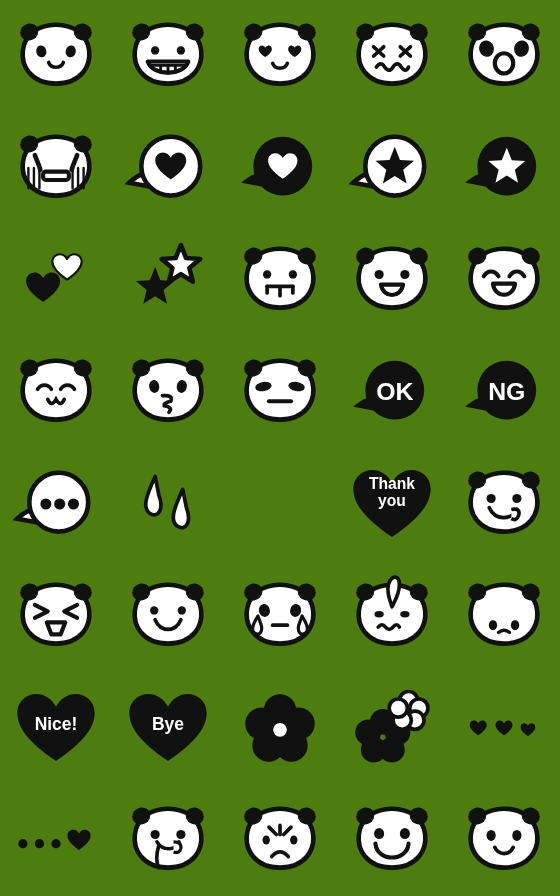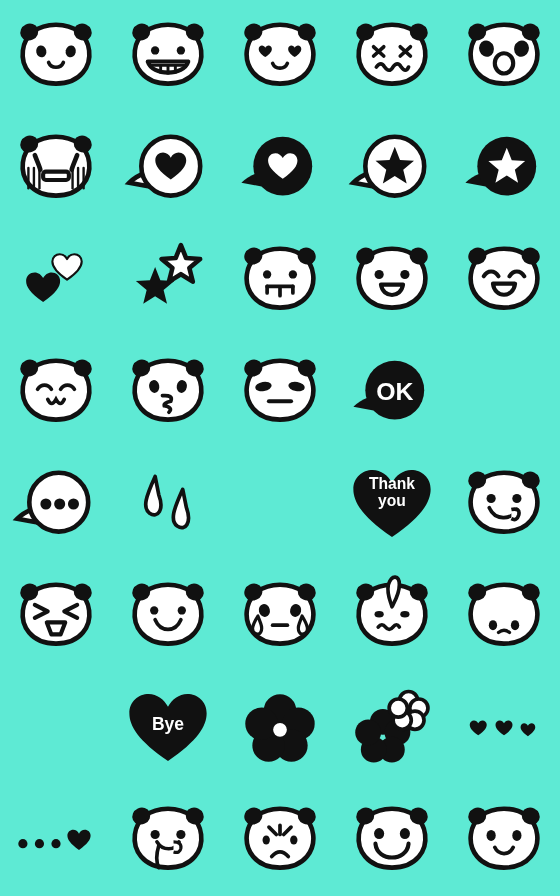--- a/index.html
+++ b/index.html
@@ -11,21 +11,21 @@
   body {
     width: 560px;
     height: 896px;
     overflow: hidden;
     font-family: "Liberation Sans", sans-serif;
   }
   #sheet {
     position: relative;
     width: 560px;
     height: 896px;
-    background: #5eead4;
+    background: #4d7c0f;
     display: grid;
     grid-template-columns: repeat(5, 112px);
     grid-template-rows: repeat(8, 112px);
     box-sizing: border-box;
   }
   .cell {
     position: relative;
     width: 112px;
     height: 112px;
     display: flex;
@@ -222,20 +222,27 @@
         <path d="M38 60 L62 60" stroke="#111111" stroke-width="4.5" stroke-linecap="round"></path>
       </svg>
     </div>
     <div class="cell" style="grid-area: 4 / 4;">
       <svg viewBox="0 0 100 100">
         <path d="M8 66 C12 62 18 58 24 56 L30 70 Z" fill="#111111"></path>
         <circle cx="53" cy="48" r="32" fill="#111111"></circle>
         <text x="53" y="49" text-anchor="middle" dominant-baseline="central" font-family="Liberation Sans, sans-serif" font-size="27" font-weight="bold" fill="#ffffff">OK</text>
       </svg>
     </div>
+    <div class="cell" style="grid-area: 4 / 5;">
+      <svg viewBox="0 0 100 100">
+        <path d="M8 66 C12 62 18 58 24 56 L30 70 Z" fill="#111111"></path>
+        <circle cx="53" cy="48" r="32" fill="#111111"></circle>
+        <text x="53" y="49" text-anchor="middle" dominant-baseline="central" font-family="Liberation Sans, sans-serif" font-size="27" font-weight="bold" fill="#ffffff">NG</text>
+      </svg>
+    </div>
     <div class="cell" style="grid-area: 5 / 1;">
       <svg viewBox="0 0 100 100">
         <path d="M8 66 C12 62 18 58 24 56 L30 70 Z" fill="#ffffff" stroke="#111111" stroke-width="5"></path>
         <circle cx="53" cy="48" r="32" fill="#ffffff" stroke="#111111" stroke-width="5"></circle>
         <circle cx="39" cy="50" r="6" fill="#111111"></circle>
         <circle cx="54" cy="50" r="6" fill="#111111"></circle>
         <circle cx="69" cy="50" r="6" fill="#111111"></circle>
       </svg>
     </div>
     <div class="cell" style="grid-area: 5 / 2;">
@@ -306,20 +313,26 @@
       </svg>
     </div>
     <div class="cell" style="grid-area: 6 / 5;">
       <svg viewBox="0 0 100 100">
         <path d="M50 16 C70 16 84 27 86 44 C88 60 78 80 50 80 C22 80 12 60 14 44 C16 27 30 16 50 16 Z" fill="#ffffff" stroke="#111111" stroke-width="5" stroke-linejoin="round"></path>
         <ellipse cx="21" cy="24" rx="10" ry="9" transform="rotate(-25 21 24)" fill="#111111"></ellipse>
         <ellipse cx="79" cy="24" rx="10" ry="9" transform="rotate(25 79 24)" fill="#111111"></ellipse>
         <ellipse cx="38" cy="60" rx="4.5" ry="5.5" fill="#111111"></ellipse>
         <ellipse cx="62" cy="60" rx="4.5" ry="5.5" fill="#111111"></ellipse>
         <path d="M44 68 q6 -5 12 0" fill="none" stroke="#111111" stroke-width="3.5" stroke-linecap="round"></path>
+      </svg>
+    </div>
+    <div class="cell" style="grid-area: 7 / 1;">
+      <svg viewBox="0 0 100 100">
+        <path d="M50 86 C18 64 8 48 8 34 C8 21 18 13 29 13 C38 13 46 19 50 27 C54 19 62 13 71 13 C82 13 92 21 92 34 C92 48 82 64 50 86 Z" fill="#111111"></path>
+        <text x="50" y="46" text-anchor="middle" dominant-baseline="central" font-family="Liberation Sans, sans-serif" font-size="19" font-weight="bold" fill="#ffffff">Nice!</text>
       </svg>
     </div>
     <div class="cell" style="grid-area: 7 / 2; justify-content: center;">
       <svg viewBox="0 0 100 100">
         <path d="M50 86 C18 64 8 48 8 34 C8 21 18 13 29 13 C38 13 46 19 50 27 C54 19 62 13 71 13 C82 13 92 21 92 34 C92 48 82 64 50 86 Z" fill="#111111"></path>
         <text x="50" y="46" text-anchor="middle" dominant-baseline="central" font-family="Liberation Sans, sans-serif" font-size="19" font-weight="bold" fill="#ffffff">Bye</text>
       </svg>
     </div>
     <div class="cell" style="grid-area: 7 / 3;">
       <svg viewBox="0 0 100 100">

